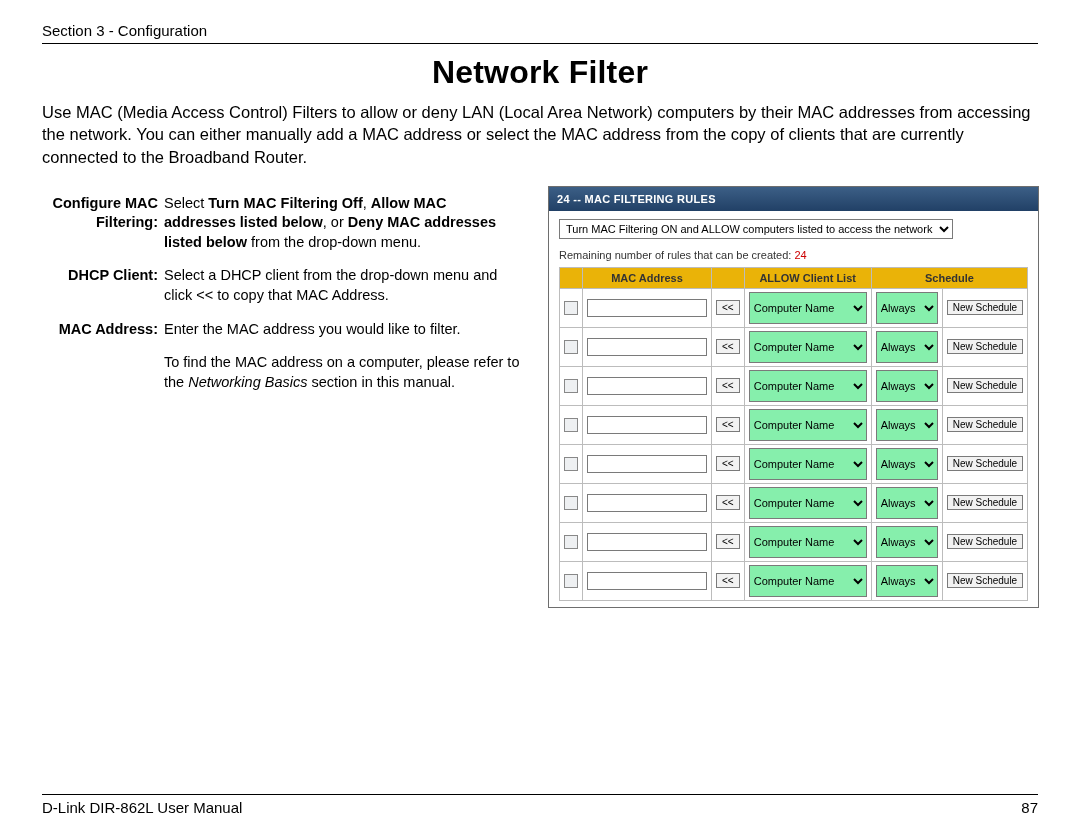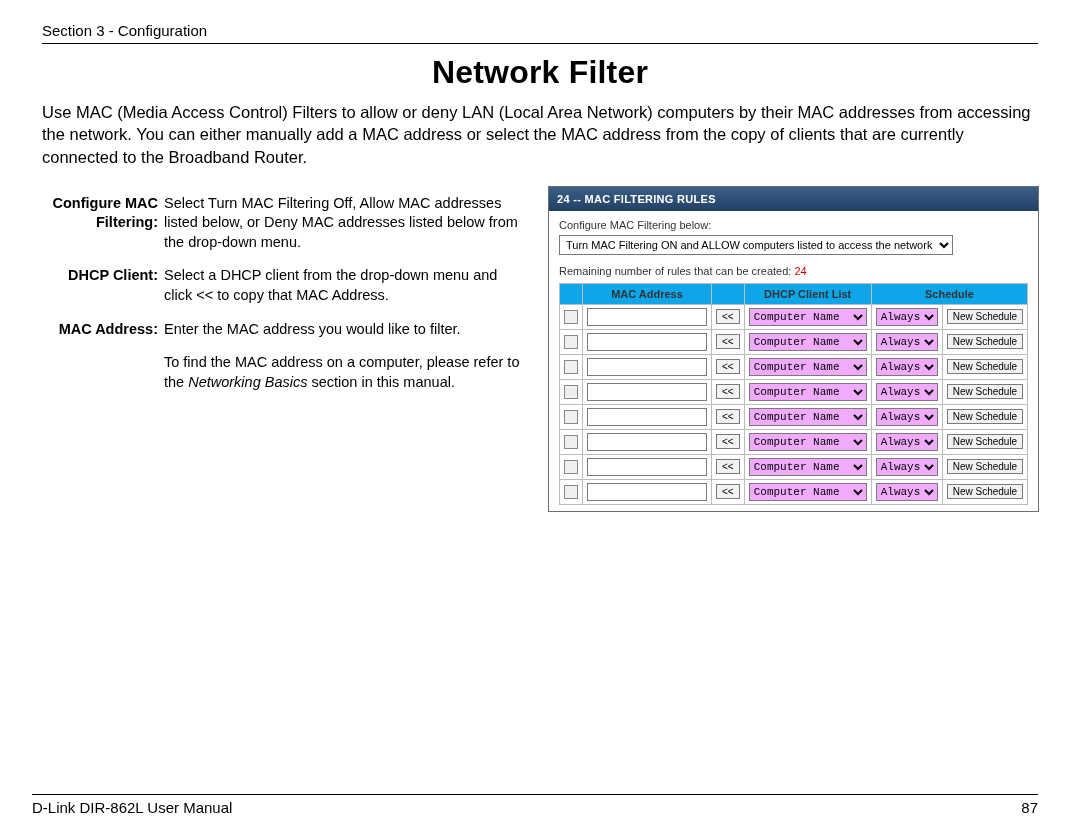--- a/index.html
+++ b/index.html
@@ -52,21 +52,21 @@
     font-weight: 700;
     padding-right: 6px;
     font-size: 14.5px;
     line-height: 1.35;
   }
   .def-body {
     flex: 1;
     font-size: 14.5px;
     line-height: 1.35;
   }
-  .def-body b { font-weight: 400; }
+  .def-body b { font-weight: 700; }
   .def-body i { font-style: italic; }
 
   
   .panel {
     flex: 1;
     border: 1px solid #6e6e6e;
     font-family: Verdana, Arial, sans-serif;
     font-size: 11px;
     color: #333;
     background: #fff;
@@ -96,21 +96,21 @@
   .remaining .num { color: #cc0000; }
   table.rules {
     width: 100%;
     border-collapse: collapse;
   }
   table.rules th {
     font-size: 11px;
     font-weight: 700;
     border: 1px solid #bcbcbc;
     padding: 4px 4px;
-    background: #0ea5e9;
+    background: #eab308;
     text-align: center;
   }
   table.rules td {
     border: 1px solid #bcbcbc;
     padding: 3px 4px;
     vertical-align: middle;
     text-align: left;
     white-space: nowrap;
   }
   .chk {
@@ -132,33 +132,33 @@
     border: 1px solid #7a7a7a;
     background: #f2f2f2;
     font-size: 10px;
     padding: 1px 5px;
     font-family: Verdana, Arial, sans-serif;
     vertical-align: middle;
     cursor: pointer;
   }
   .sel {
     border: 1px solid #7a7a7a;
-    background: #f0abfc;
-    font-size: 11px;
-    height: 18px;
-    font-family: Liberation Mono, monospace;
+    background: #86efac;
+    font-size: 11px;
+    height: 32px;
+    font-family: Liberation Sans, sans-serif;
     vertical-align: middle;
   }
   .sel.cn { width: 118px; }
   .sel.al { width: 62px; }
   td.c { text-align: center; }
 
   .footer {
     position: absolute;
-    left: 32px; right: 42px;
+    left: 42px; right: 42px;
     bottom: 18px;
     border-top: 1.5px solid #000;
     padding-top: 4px;
     font-size: 15px;
     display: flex;
     justify-content: space-between;
   }
 </style>
 </head>
 <body>
@@ -194,34 +194,33 @@
             <span>To find the MAC address on a computer, please refer to the </span><i>Networking Basics</i><span> section in this manual.</span>
           </div>
         </div>
       </div>
 
     </div>
 
     <div class="panel">
       <div class="panel-hdr">24 -- MAC FILTERING RULES</div>
       <div class="panel-body">
-        <div class="cfg-label">Configure MAC Filtering below:</div>
         <select class="cfg-select">
           <option>Turn MAC Filtering ON and ALLOW computers listed to access the network</option>
         </select>
         <div class="remaining">
           <span>Remaining number of rules that can be created: </span><span class="num">24</span>
         </div>
         <table class="rules">
           <thead>
             <tr>
               <th style="width:26px"></th>
               <th>MAC Address</th>
               <th style="width:26px"></th>
-              <th>DHCP Client List</th>
+              <th>ALLOW Client List</th>
               <th colspan="2">Schedule</th>
             </tr>
           </thead>
           <tbody id="rules-body">
               <tr>
                 <td class="c"><span class="chk"></span></td>
                 <td><input class="txt" style=""></td>
                 <td class="c"><button class="btn">&lt;&lt;</button></td>
                 <td><select class="sel cn"><option>Computer Name</option></select></td>
                 <td><select class="sel al"><option>Always</option></select></td>

